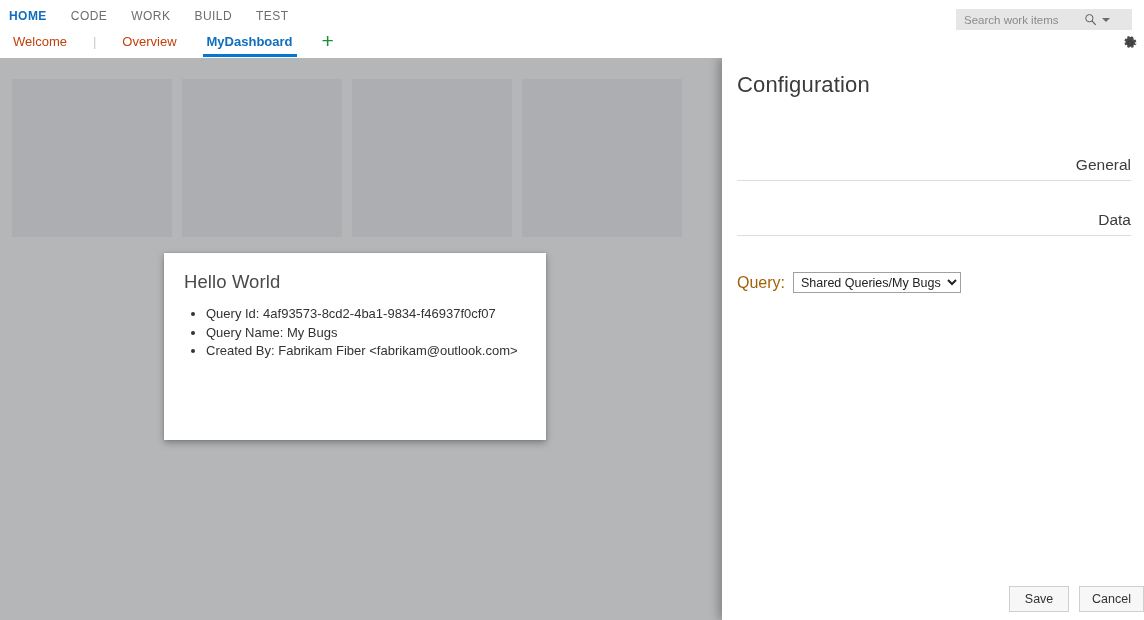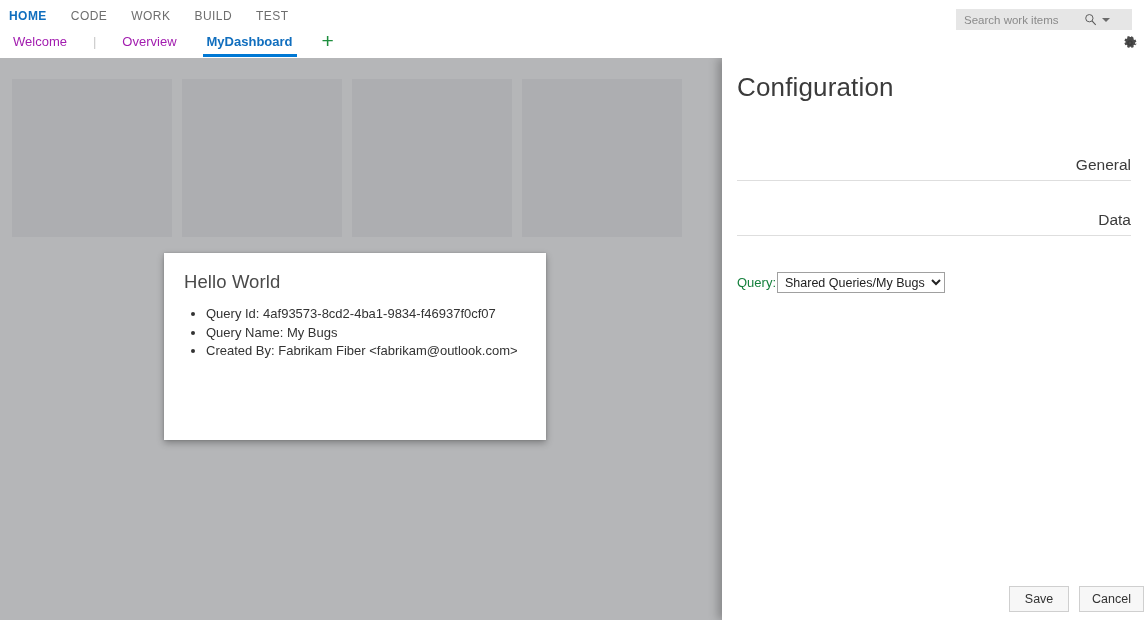--- a/index.html
+++ b/index.html
@@ -108,21 +108,21 @@
     width: 1144px;
     height: 27px;
     background: #ffffff;
     display: flex;
     align-items: flex-start;
     padding-left: 9px;
   }
   .tab-item {
     position: relative;
     font-size: 13px;
-    color: #a21caf;
+    color: #c2410c;
     height: 26px;
     line-height: 22px;
     padding: 0 4px;
     margin-right: 22px;
     white-space: nowrap;
     cursor: pointer;
   }
   .tab-item.active {
     color: #106ebe;
     font-weight: bold;
@@ -224,21 +224,21 @@
     width: 422px;
     height: 562px;
     background: #ffffff;
     box-shadow: -4px 0 9px rgba(0,0,0,0.26);
     z-index: 4;
   }
   .config-title {
     position: absolute;
     top: 14px;
     left: 15px;
-    font-size: 26px;
+    font-size: 22px;
     font-weight: normal;
     color: #3b3b3b;
     margin: 0;
     letter-spacing: 0.15px;
   }
 
   .section {
     position: absolute;
     left: 15px;
     width: 394px;
@@ -256,23 +256,23 @@
   }
 
   .field-row {
     position: absolute;
     top: 214px;
     left: 15px;
     display: flex;
     align-items: center;
   }
   .field-label {
-    font-size: 13px;
-    color: #15803d;
-    margin-right: 1px;
+    font-size: 16px;
+    color: #a16207;
+    margin-right: 8px;
   }
   .query-select {
     font-family: "Liberation Sans", sans-serif;
     font-size: 12.5px;
     color: #222222;
     background: #ffffff;
     border: 1px solid #a0a0a0;
     height: 21px;
     line-height: 19px;
     padding: 0 3px;

